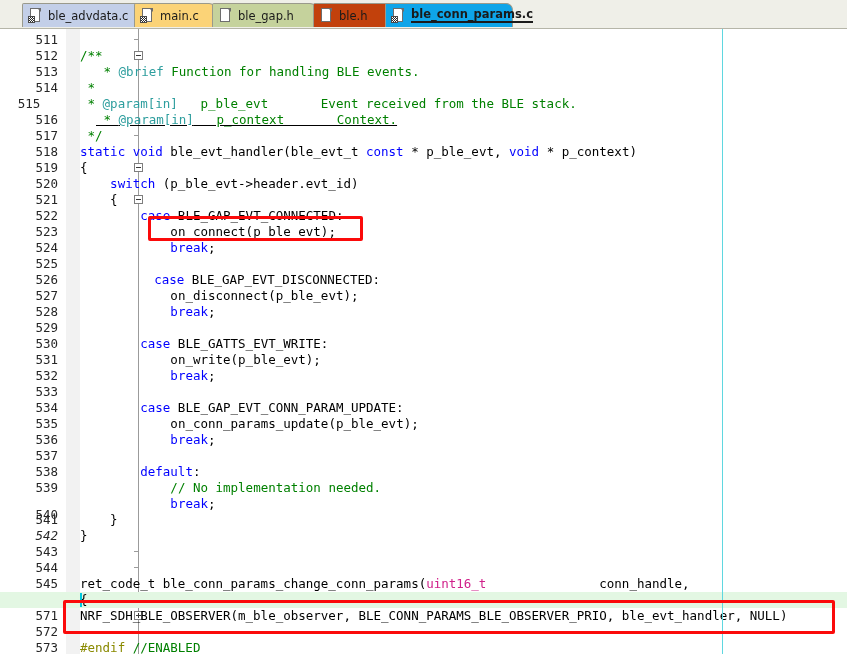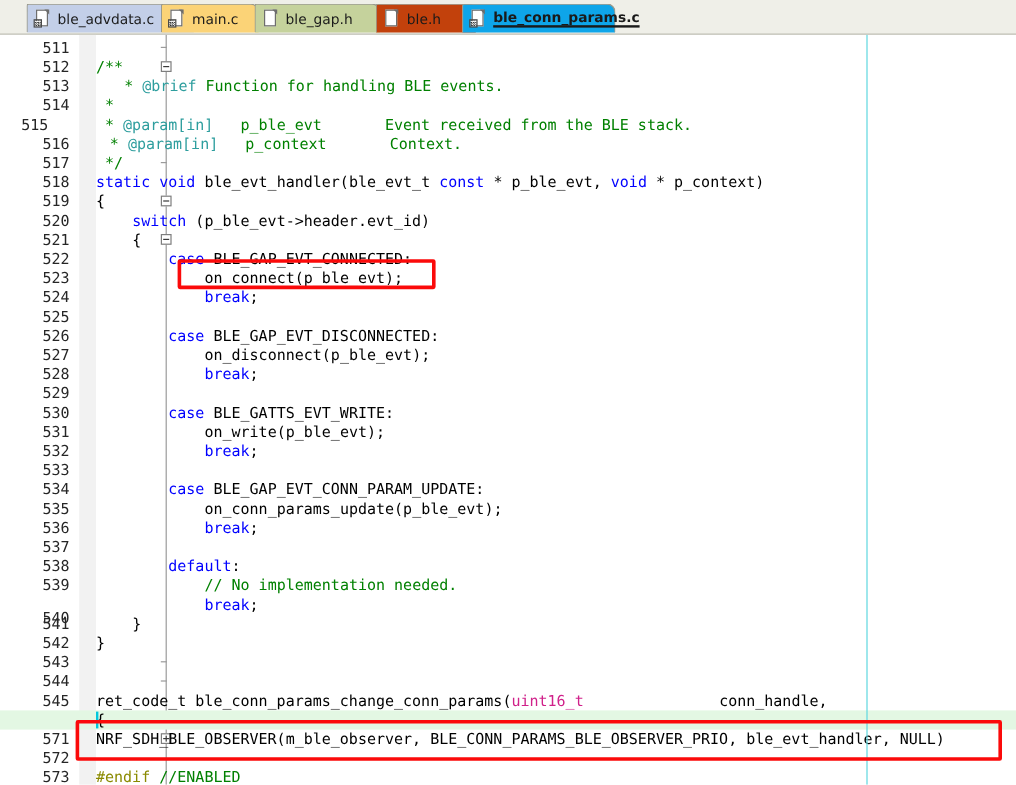--- a/index.html
+++ b/index.html
@@ -278,21 +278,21 @@
       <div class="lineno" style="top: 339px;">532</div>
       <div class="lineno" style="top: 355px;">533</div>
       <div class="lineno" style="top: 371px;">534</div>
       <div class="lineno" style="top: 387px;">535</div>
       <div class="lineno" style="top: 403px;">536</div>
       <div class="lineno" style="top: 419px;">537</div>
       <div class="lineno" style="top: 435px;">538</div>
       <div class="lineno" style="top: 451px;">539</div>
       <div class="lineno" style="top: 467px; margin-top: 11px;">540</div>
       <div class="lineno" style="top: 483px;">541</div>
-      <div class="lineno" style="top: 499px;">542</div>
+      <div class="lineno" style="top: 499px; font-style: italic;">542</div>
       <div class="lineno" style="top: 515px;">543</div>
       <div class="lineno" style="top: 531px;">544</div>
       <div class="lineno" style="top: 547px;">545</div>
       <div class="lineno" style="top: 563px;">547</div>
       <div class="lineno" style="top: 579px;">571</div>
       <div class="lineno" style="top: 595px;">572</div>
       <div class="lineno" style="top: 611px;">573</div>
     </div>
   <div class="foldmargin" id="foldmargin">
       <div class="foldline" style="top: 0px; height: 625px;"></div>
@@ -305,31 +305,31 @@
       <div class="foldtick" style="top: 538px;"></div>
       <div class="foldbox plus" style="top: 566px;"></div>
       <div class="foldbox plus" style="top: 582px;"></div>
     </div>
   <div class="codearea" id="codearea">
       <div class="line" style="top: 3px; left: 0px;"></div>
       <div class="line" style="top: 19px; left: 0px;"><span class="cm">/**</span></div>
       <div class="line" style="top: 35px; left: 16px;"><span class="cm"> * </span><span class="tag">@brief</span><span class="cm"> Function for handling BLE events.</span></div>
       <div class="line" style="top: 51px; left: 0px;"><span class="cm"> *</span></div>
       <div class="line" style="top: 67px; left: 0px;"><span class="cm"> * </span><span class="tag">@param[in]</span><span class="cm">   p_ble_evt       Event received from the BLE stack.</span></div>
-      <div class="line" style="top: 83px; left: 4px;"><span class="cm"> * </span><span class="tag">@param[in]</span><span class="cm">   p_context       Context.</span></div>
+      <div class="line" style="top: 83px; left: 16px; text-decoration: underline;"><span class="cm"> * </span><span class="tag">@param[in]</span><span class="cm">   p_context       Context.</span></div>
       <div class="line" style="top: 99px; left: 0px;"><span class="cm"> */</span></div>
       <div class="line" style="top: 115px; left: 0px;"><span class="kw">static void</span><span class="pl"> ble_evt_handler(ble_evt_t </span><span class="kw">const</span><span class="pl"> * p_ble_evt, </span><span class="kw">void</span><span class="pl"> * p_context)</span></div>
       <div class="line" style="top: 131px; left: 0px;"><span class="pl">{</span></div>
       <div class="line" style="top: 147px; left: 30.12px;"><span class="kw">switch</span><span class="pl"> (p_ble_evt-&gt;header.evt_id)</span></div>
       <div class="line" style="top: 163px; left: 30.12px;"><span class="pl">{</span></div>
       <div class="line" style="top: 179px; left: 60.24px;"><span class="kw">case</span><span class="pl"> BLE_GAP_EVT_CONNECTED:</span></div>
       <div class="line" style="top: 195px; left: 90.36px;"><span class="pl">on_connect(p_ble_evt);</span></div>
       <div class="line" style="top: 211px; left: 90.36px;"><span class="kw">break</span><span class="pl">;</span></div>
       <div class="line" style="top: 227px; left: 0px;"></div>
-      <div class="line" style="top: 243px; left: 60.24px;"><span class="kw">case</span><span class="pl"> BLE_GAP_EVT_DISCONNECTED:</span></div>
+      <div class="line" style="top: 243px; left: 60.24px; padding-left: 14px;"><span class="kw">case</span><span class="pl"> BLE_GAP_EVT_DISCONNECTED:</span></div>
       <div class="line" style="top: 259px; left: 90.36px;"><span class="pl">on_disconnect(p_ble_evt);</span></div>
       <div class="line" style="top: 275px; left: 90.36px;"><span class="kw">break</span><span class="pl">;</span></div>
       <div class="line" style="top: 291px; left: 0px;"></div>
       <div class="line" style="top: 307px; left: 60.24px;"><span class="kw">case</span><span class="pl"> BLE_GATTS_EVT_WRITE:</span></div>
       <div class="line" style="top: 323px; left: 90.36px;"><span class="pl">on_write(p_ble_evt);</span></div>
       <div class="line" style="top: 339px; left: 90.36px;"><span class="kw">break</span><span class="pl">;</span></div>
       <div class="line" style="top: 355px; left: 0px;"></div>
       <div class="line" style="top: 371px; left: 60.24px;"><span class="kw">case</span><span class="pl"> BLE_GAP_EVT_CONN_PARAM_UPDATE:</span></div>
       <div class="line" style="top: 387px; left: 90.36px;"><span class="pl">on_conn_params_update(p_ble_evt);</span></div>
       <div class="line" style="top: 403px; left: 90.36px;"><span class="kw">break</span><span class="pl">;</span></div>

